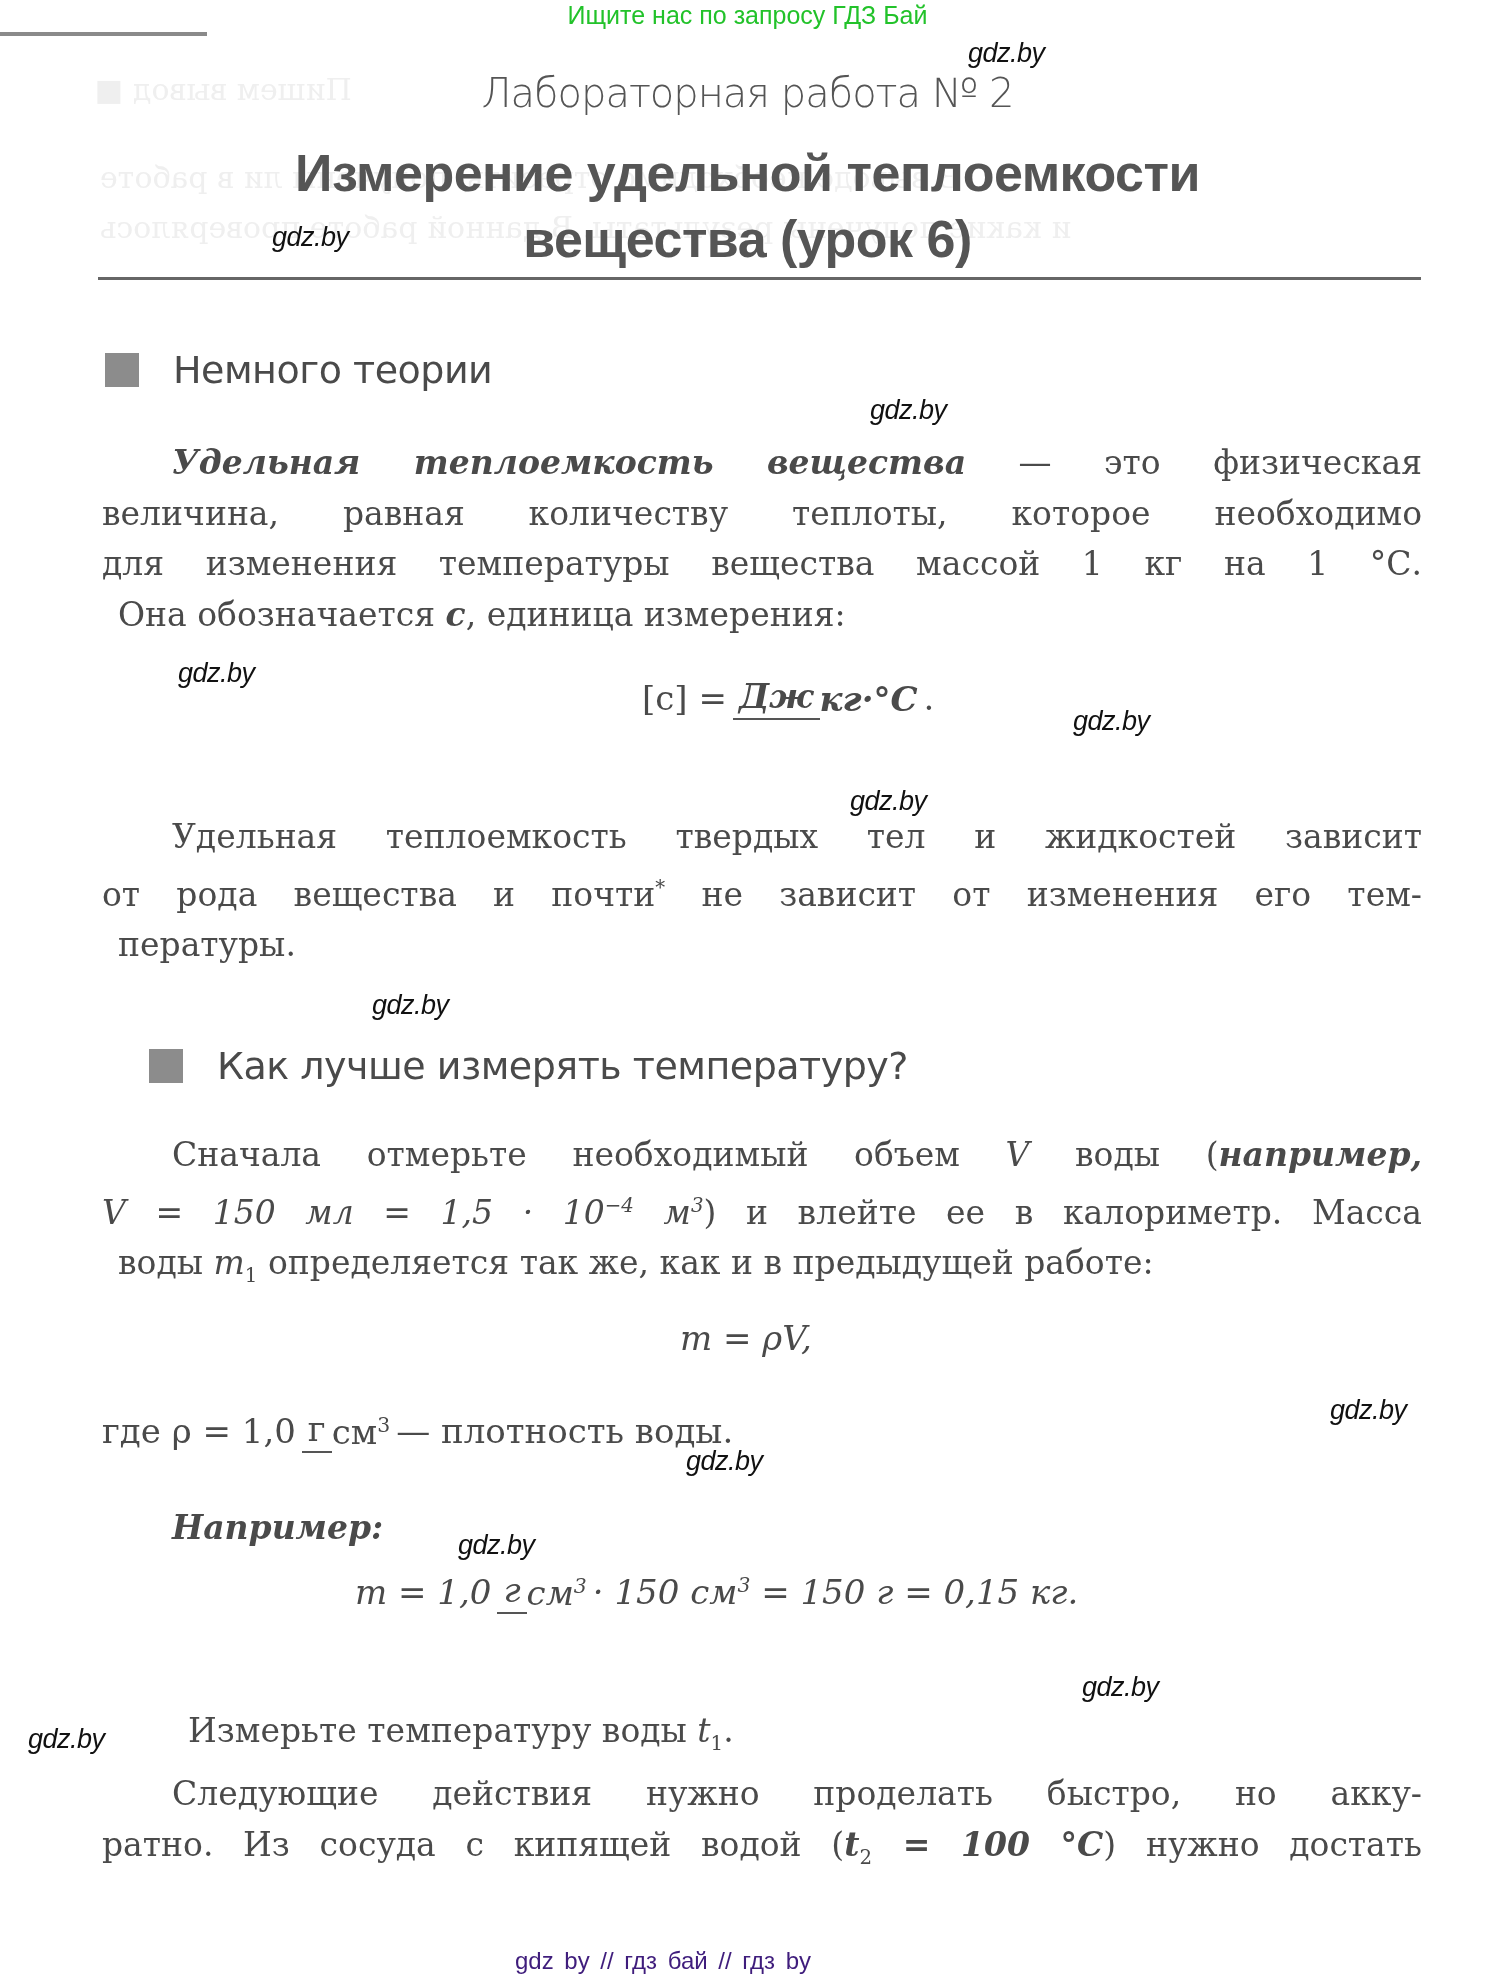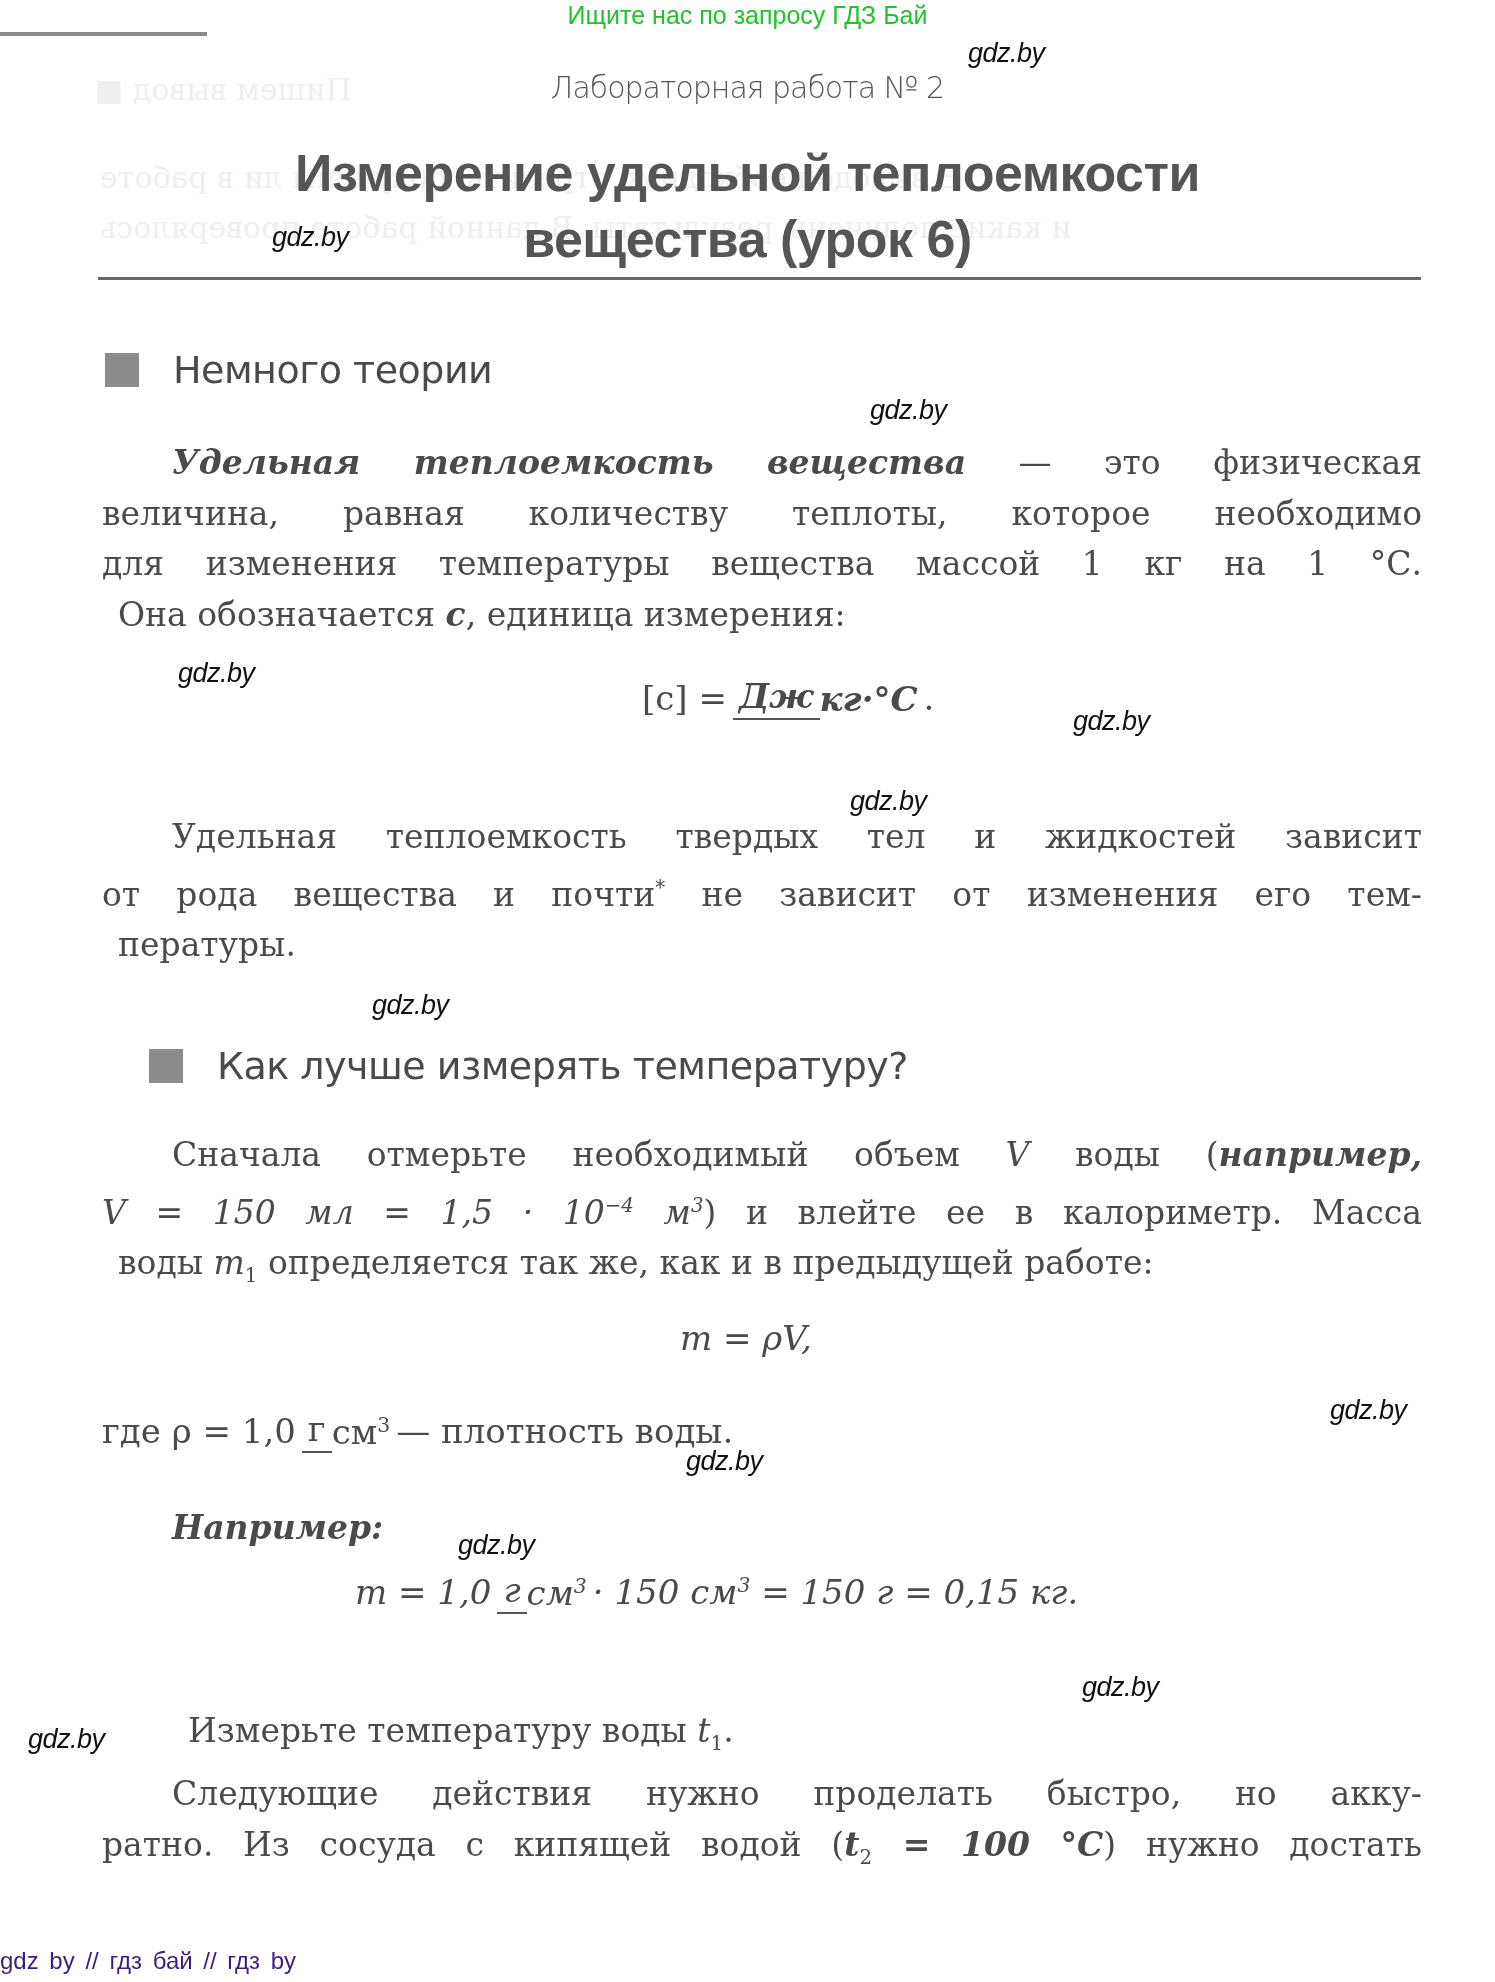--- a/index.html
+++ b/index.html
@@ -12,21 +12,21 @@
     .abs { position: absolute; }
     .banner {
       left: 0; width: 1495px; top: 0; text-align: center;
       font-family: "Liberation Sans", sans-serif; font-size: 25px;
       color: #22c22a; line-height: 30px;
     }
     .topline { left: 0; top: 32px; width: 207px; height: 4px; background: #8a8a8a; }
     .wm { font-family: "Liberation Sans", sans-serif; font-size: 27px; color: #111; letter-spacing: -0.5px; font-style: italic; }
     .lab-title {
       left: 0; width: 1495px; top: 70px; text-align: center;
-      font-family: "DejaVu Sans", sans-serif; font-size: 30px; font-weight: 300;
+      font-family: "DejaVu Sans", sans-serif; font-size: 40px; font-weight: 300;
       color: #555; letter-spacing: -1px;
     }
     .main-title {
       left: 0; width: 1495px; top: 140px; text-align: center;
       font-family: "Liberation Sans", sans-serif; font-weight: bold;
       font-size: 52px; line-height: 66px; color: #555; letter-spacing: -0.5px;
     }
     .rule { left: 98px; width: 1323px; top: 277px; height: 3px; background: #666; }
     .sec-head {
       font-family: "DejaVu Sans", sans-serif; font-size: 38px; color: #4a4a4a;
@@ -47,21 +47,21 @@
       font-family: "DejaVu Serif", serif; font-size: 34px; color: #4a4a4a;
       display: flex; align-items: center;
     }
     .frac { display: inline-flex; flex-direction: row; align-items: center; margin: 0 6px; }
     .frac .num { border-bottom: 2px solid #555; padding: 0 6px 2px; }
     .frac .den { padding-top: 2px; }
     sup { font-size: 60%; }
     sub { font-size: 60%; }
     .bleed { color: #efefef; font-family: "DejaVu Serif", serif; font-size: 30px; transform: scaleX(-1); white-space: nowrap; }
     .footer {
-      left: 0; width: 1326px; top: 1947px; 
+      left: 0; width: 1326px; top: 1947px; text-align: center;
       font-family: "Liberation Sans", sans-serif; font-size: 24px; color: #3f1d7c;
       word-spacing: 4px;
     }
   </style>
 </head>
 <body>
 
 <div class="abs banner">Ищите нас по запросу ГДЗ Бай</div>
 <div class="abs topline"></div>
 

